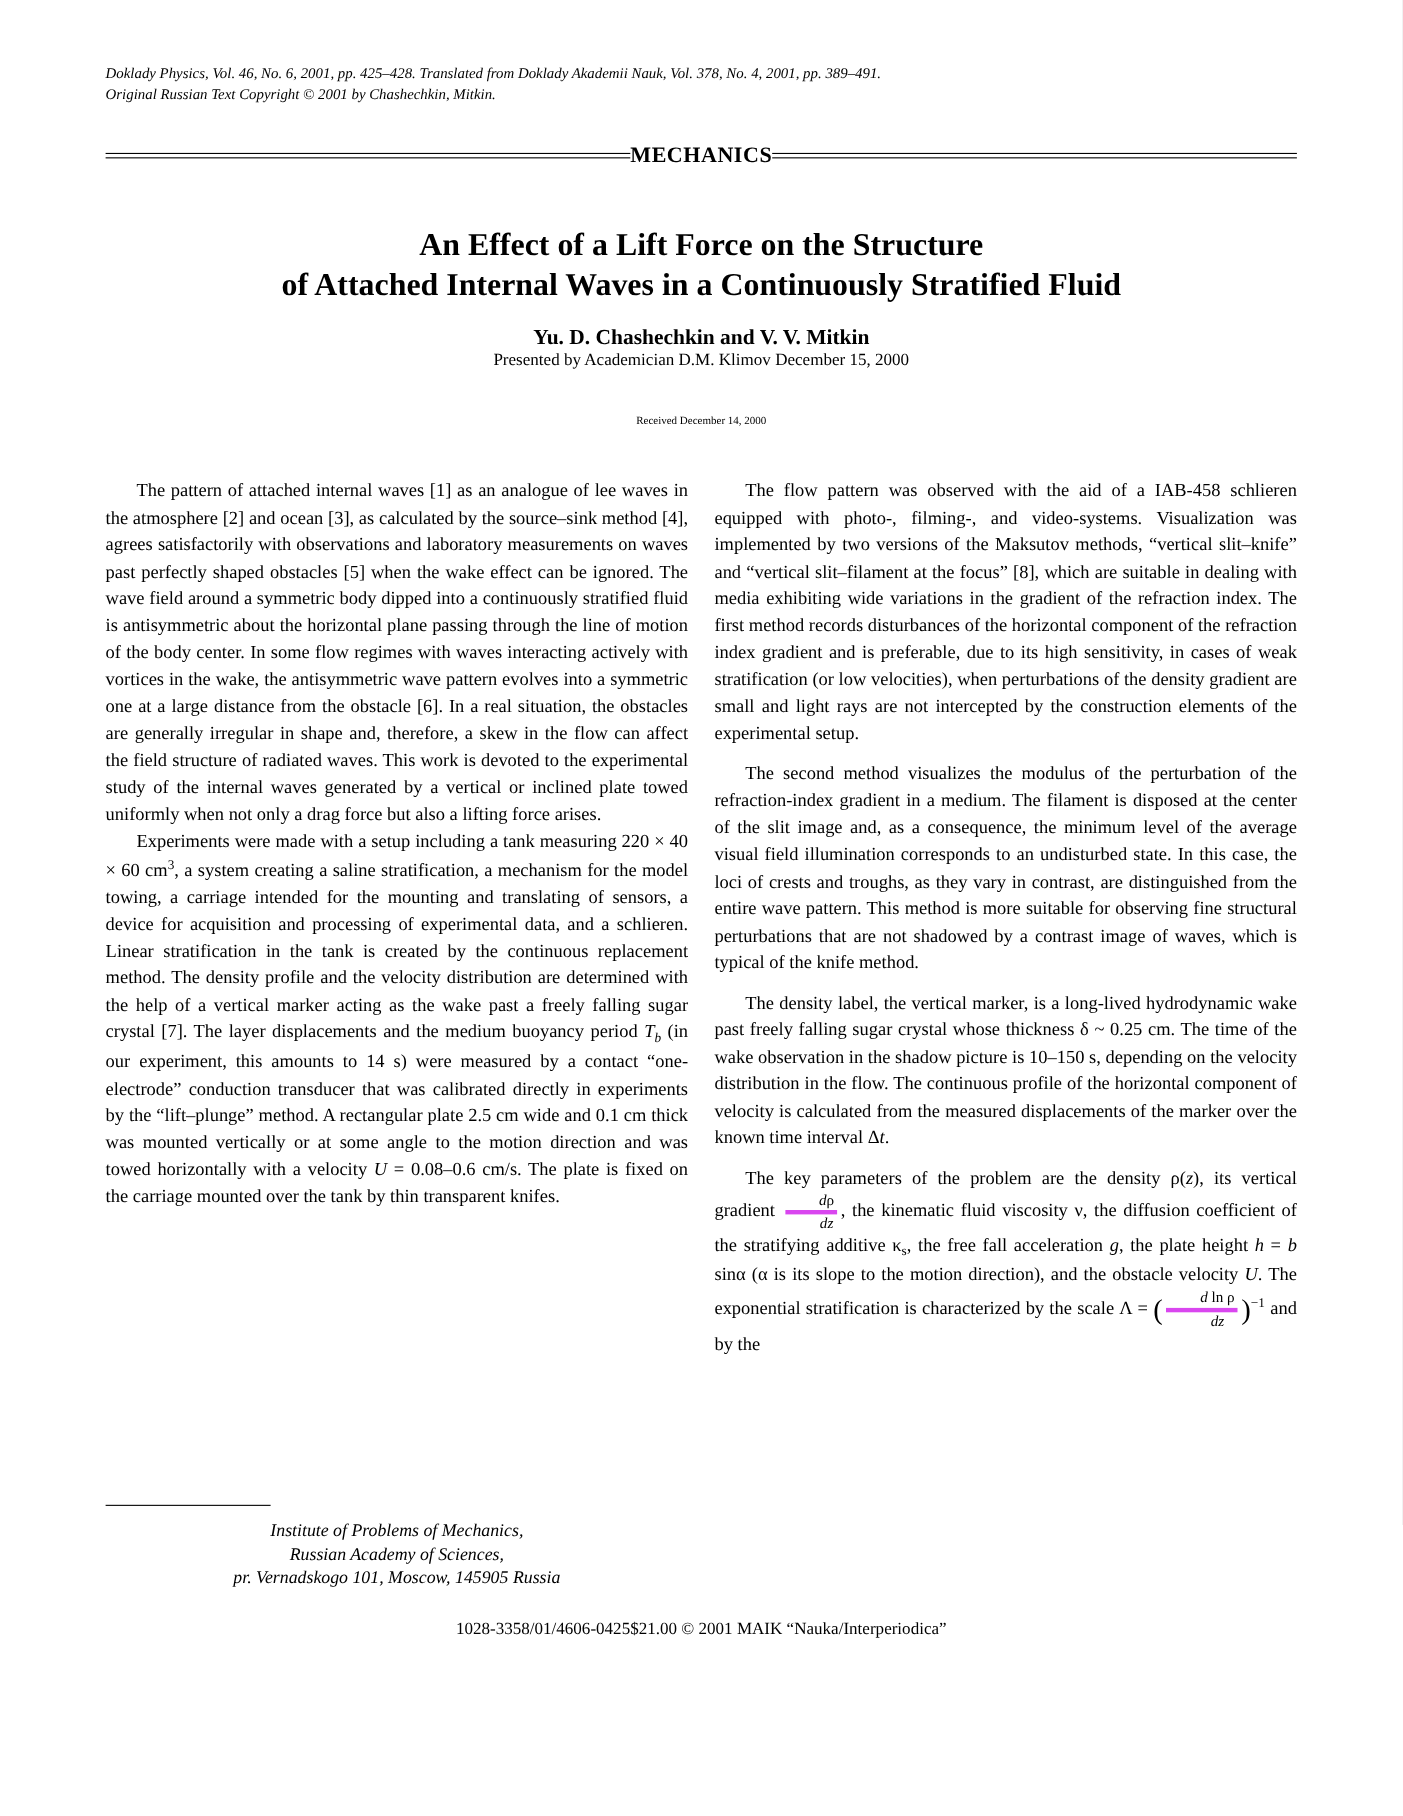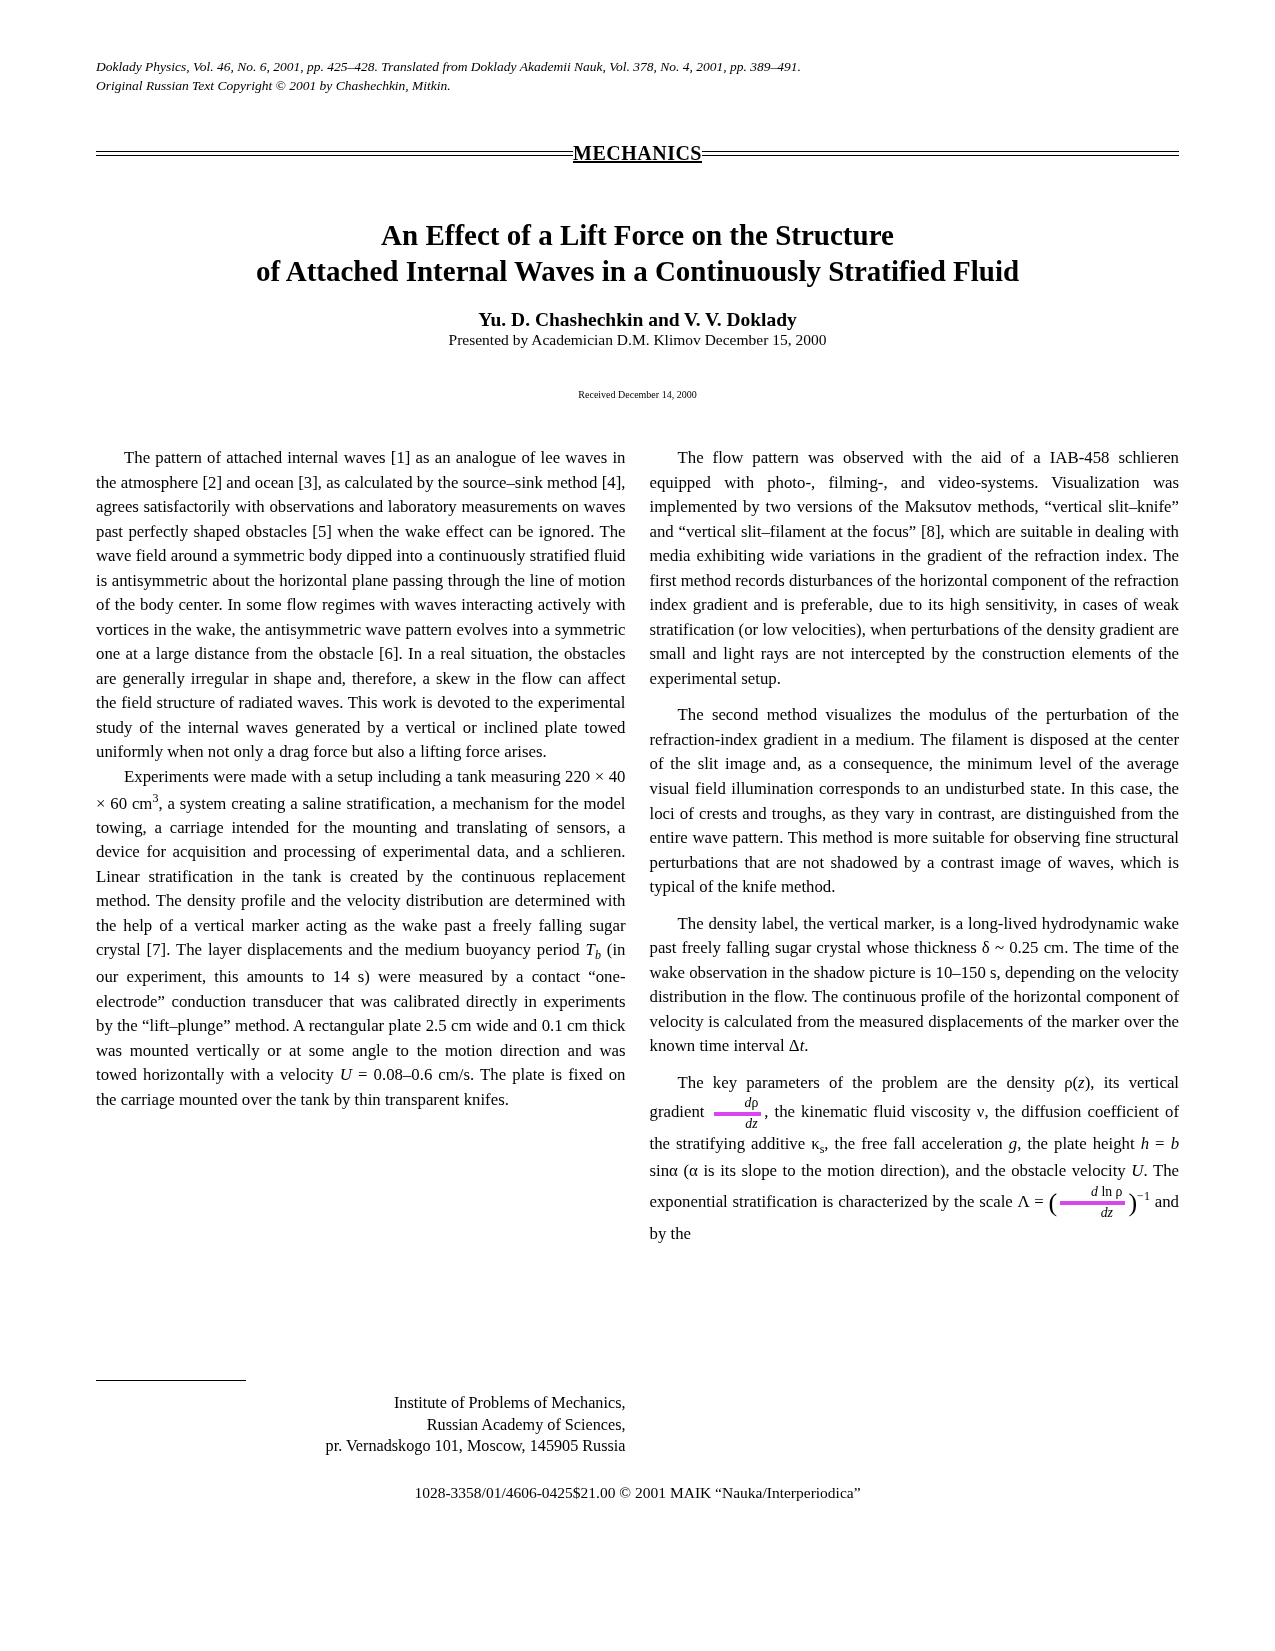--- a/index.html
+++ b/index.html
@@ -10,38 +10,38 @@
     background:#ffffff;
     box-sizing:border-box;
     padding:58px 96px 40px 96px;
     font-family:"Liberation Serif", serif;
     color:#000;
     overflow:hidden;
   }
   
   .journal-header { font-size:13.5px; font-style:italic; line-height:1.4; }
   
-  .section-banner { display:flex; align-items:center; margin-top:46px;text-decoration:underline; }
+  .section-banner { display:flex; align-items:center; margin-top:34px; }
   .rule-double { flex:1; height:5px; box-sizing:border-box;
                  border-top:1.5px solid #000; border-bottom:1.5px solid #000; }
   .section-label { font-weight:bold; font-size:20px; letter-spacing:0.5px; white-space:nowrap; }
   
   .paper-title { text-align:center; font-weight:bold; font-size:29px; line-height:1.25; margin-top:52px; }
   .authors { text-align:center; font-weight:bold; font-size:19.5px; margin-top:20px; }
   .presented { text-align:center; font-size:15.5px; }
   .received { text-align:center; font-size:10px; margin-top:40px; }
   
   .columns { display:flex; gap:24px; margin-top:46px; min-height:1012px; }
   .col { flex:1; font-size:16.8px; line-height:1.46; text-align:justify; }
   .col p { margin:0; text-indent:28px; }
   .col-left { display:flex; flex-direction:column; }
   .col-right p + p { margin-top:12px; }
   
-  .footnote { margin-top:auto; padding-top:18px; font-size:16.2px;
-              line-height:1.35; text-align:right; }
+  .footnote { margin-top:auto; padding-top:18px; font-style:italic; font-size:16.2px;
+              line-height:1.35; text-align:center; }
   .footnote-rule { width:150px; border:none; border-top:1.2px solid #000; margin:0 0 12px 0; }
   .footnote div { text-indent:0; }
   
   .frac { display:inline-flex; flex-direction:column; vertical-align:middle;
           text-align:center; font-size:0.82em; line-height:1.2; margin:0 3px; }
   .frac .num { display:block; border-bottom:4px solid #d946ef; padding:0 3px; }
   .frac .den { display:block; padding:0 3px; }
   .paren { font-size:1.55em; vertical-align:middle; font-weight:normal; }
   sup, sub { font-size:0.72em; }
   
@@ -61,21 +61,21 @@
     <div class="rule-double"></div>
     <div class="section-label">MECHANICS</div>
     <div class="rule-double"></div>
   </div>
 
   <div class="paper-title">
     <div>An Effect of a Lift Force on the Structure</div>
     <div>of Attached Internal Waves in a Continuously Stratified Fluid</div>
   </div>
 
-  <div class="authors">Yu. D. Chashechkin and V. V. Doklady</div>
+  <div class="authors">Yu. D. Chashechkin and V. V. Mitkin</div>
   <div class="presented">Presented by Academician D.M. Klimov December 15, 2000</div>
   <div class="received">Received December 14, 2000</div>
 
   <div class="columns">
 
     <div class="col col-left">
       <p>The pattern of attached internal waves [1] as an analogue of lee waves in the atmosphere [2] and ocean [3], as calculated by the source–sink method [4], agrees satisfactorily with observations and laboratory measurements on waves past perfectly shaped obstacles [5] when the wake effect can be ignored. The wave field around a symmetric body dipped into a continuously stratified fluid is antisymmetric about the horizontal plane passing through the line of motion of the body center. In some flow regimes with waves interacting actively with vortices in the wake, the antisymmetric wave pattern evolves into a symmetric one at a large distance from the obstacle [6]. In a real situation, the obstacles are generally irregular in shape and, therefore, a skew in the flow can affect the field structure of radiated waves. This work is devoted to the experimental study of the internal waves generated by a vertical or inclined plate towed uniformly when not only a drag force but also a lifting force arises.</p>
       <p>Experiments were made with a setup including a tank measuring 220 × 40 × 60 cm<sup>3</sup>, a system creating a saline stratification, a mechanism for the model towing, a carriage intended for the mounting and translating of sensors, a device for acquisition and processing of experimental data, and a schlieren. Linear stratification in the tank is created by the continuous replacement method. The density profile and the velocity distribution are determined with the help of a vertical marker acting as the wake past a freely falling sugar crystal [7]. The layer displacements and the medium buoyancy period <i>T</i><sub><i>b</i></sub> (in our experiment, this amounts to 14 s) were measured by a contact “one-electrode” conduction transducer that was calibrated directly in experiments by the “lift–plunge” method. A rectangular plate 2.5 cm wide and 0.1 cm thick was mounted vertically or at some angle to the motion direction and was towed horizontally with a velocity <i>U</i> = 0.08–0.6 cm/s. The plate is fixed on the carriage mounted over the tank by thin transparent knifes.</p>
       <div class="footnote">
         <hr class="footnote-rule">

